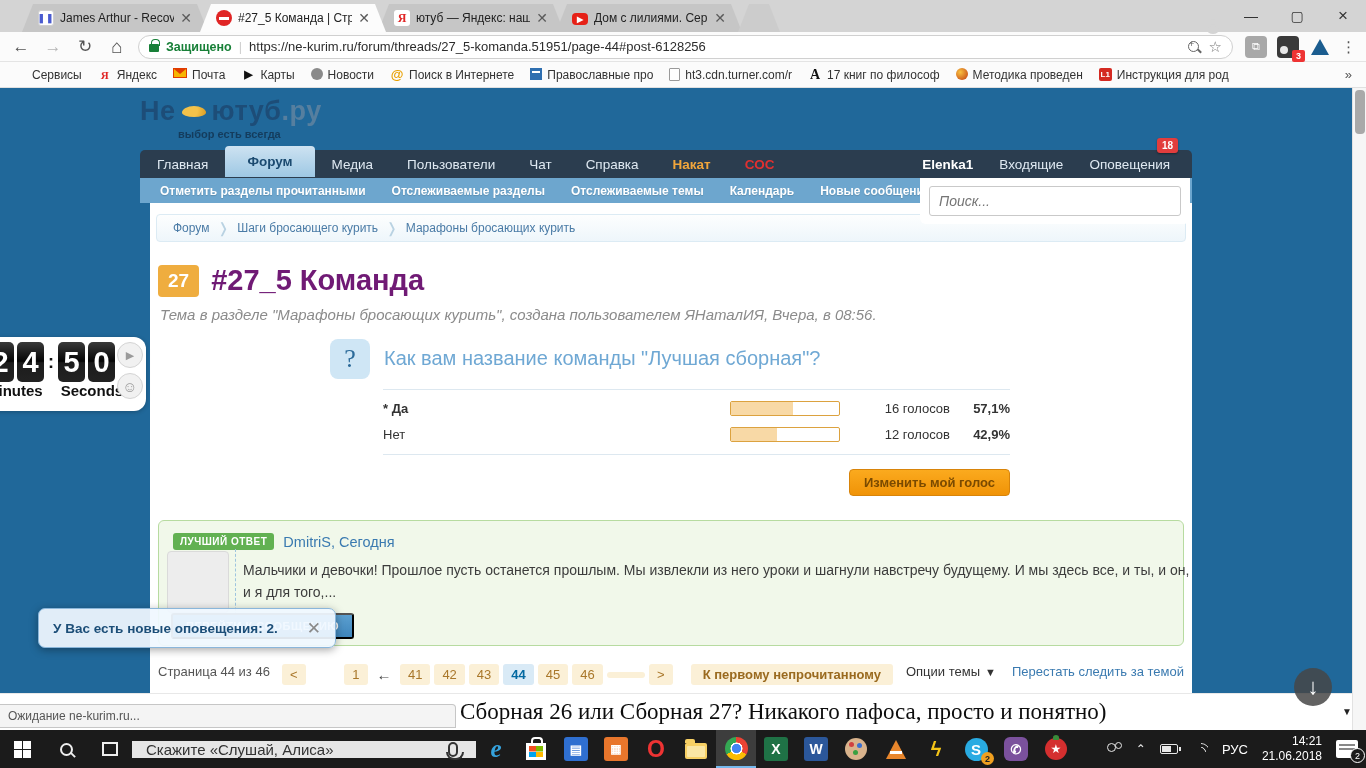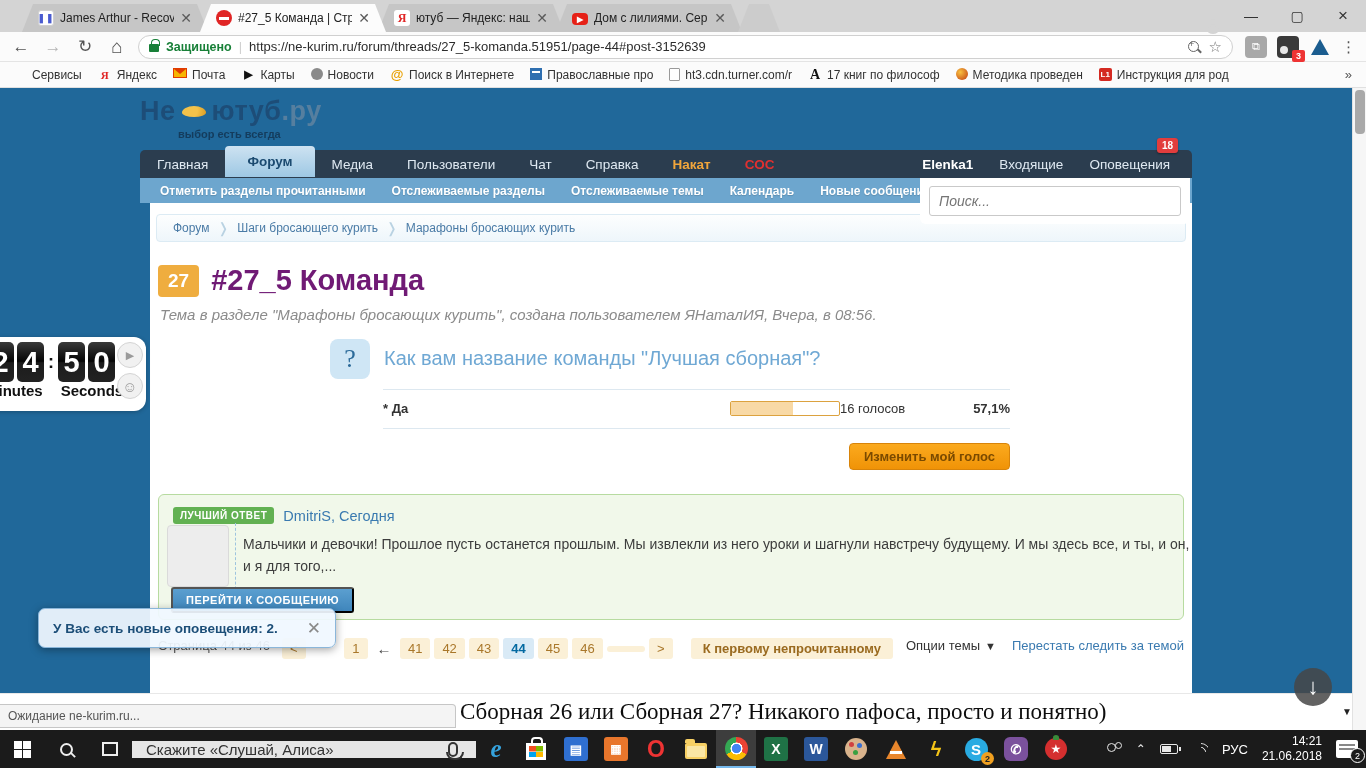--- a/index.html
+++ b/index.html
@@ -91,21 +91,21 @@
 
 .poll{margin-top:16px}
 .pollhead{display:flex;align-items:flex-start;gap:14px;margin-left:180px}
 .qbox{width:40px;height:40px;background:#cfe6f5;border-radius:8px;color:#2b6a99;font-size:26px;display:flex;align-items:center;justify-content:center;font-family:"Liberation Serif",serif}
 .qtext{color:#6fa8d4;font-size:20px;padding-top:8px}
 .polldiv{height:1px;background:#dde8f0;width:627px;margin:10px 0 0 233px}
 .pollrow{display:flex;align-items:center;margin:11px 0 0 233px;width:627px;font-size:13px;color:#333}
 .pollrow .plabel{flex:1;font-weight:bold}
 .pbar{width:110px;height:15px;background:#fff;border:1px solid #dca23f;border-radius:2px;overflow:hidden}
 .pfill{height:100%;background:#f8d9a6}
-.pvotes{width:110px;}
+.pvotes{width:110px;text-align:right}
 .ppct{width:60px;text-align:right;font-weight:bold}
 .pollfoot{display:flex;justify-content:flex-end;margin:14px 182px 0 0}
 .btn-orange{background:linear-gradient(#fbaa1e,#f09307);border:1px solid #d8840a;border-radius:4px;color:#7a4a00;font-weight:bold;font-size:13px;padding:5px 14px}
 
 .bestanswer{margin:24px 8px 0;background:#f1f8ea;border:1px solid #b7dba0;border-radius:6px;height:126px;position:relative;padding:12px 14px}
 .ba-head{display:flex;align-items:center;gap:9px}
 .ba-badge{background:#62b152;color:#fff;font-size:10px;font-weight:bold;padding:3px 7px;border-radius:3px;letter-spacing:.5px}
 .ba-author{color:#3a7ab0;font-size:14.5px}
 .ba-avatar{position:absolute;left:8px;top:30px;width:62px;height:62px;background:#ededed;border:1px solid #dadada;border-radius:4px}
 .ba-col{position:absolute;left:76px;top:28px;bottom:10px;border-left:1px dashed #9ec4de}
@@ -239,21 +239,21 @@
 
   <div class="addressbar">
     <span class="navglyph">←</span>
     <span class="navglyph dis">→</span>
     <span class="navglyph">↻</span>
     <span class="navglyph" style="font-size:19px">⌂</span>
     <div class="urlbox">
       <span class="lock"></span>
       <span class="sec">Защищено</span>
       <span class="urlsep">|</span>
-      <span class="urltext">https://ne-kurim.ru/forum/threads/27_5-komanda.51951/page-44#post-3152639</span>
+      <span class="urltext">https://ne-kurim.ru/forum/threads/27_5-komanda.51951/page-44#post-6128256</span>
       <span class="urlicons">
         <span class="mag"></span>
         <span class="star">☆</span>
       </span>
     </div>
     <div class="extbar">
       <span class="ext ext-bm">⧉</span>
       <span class="ext ext-dark">
           <span class="ext-badge">3</span>
         </span>
@@ -385,20 +385,28 @@
         </div>
         <div class="polldiv"></div>
         <div class="pollrow">
           <span class="plabel">* Да</span>
           <span class="pbar">
               <span class="pfill" style="width: 57.1%; display: block;"></span>
             </span>
           <span class="pvotes">16 голосов</span>
           <span class="ppct">57,1%</span>
         </div>
+        <div class="pollrow">
+          <span class="plabel" style="font-weight:normal">Нет</span>
+          <span class="pbar">
+              <span class="pfill" style="width: 42.9%; display: block;"></span>
+            </span>
+          <span class="pvotes">12 голосов</span>
+          <span class="ppct">42,9%</span>
+        </div>
         <div class="polldiv" style="margin-top:12px"></div>
         <div class="pollfoot">
           <button class="btn-orange">Изменить мой голос</button>
         </div>
       </div>
 
       <div class="bestanswer">
         <div class="ba-head">
           <span class="ba-badge">ЛУЧШИЙ ОТВЕТ</span>
           <span class="ba-author">DmitriS, Сегодня</span>

